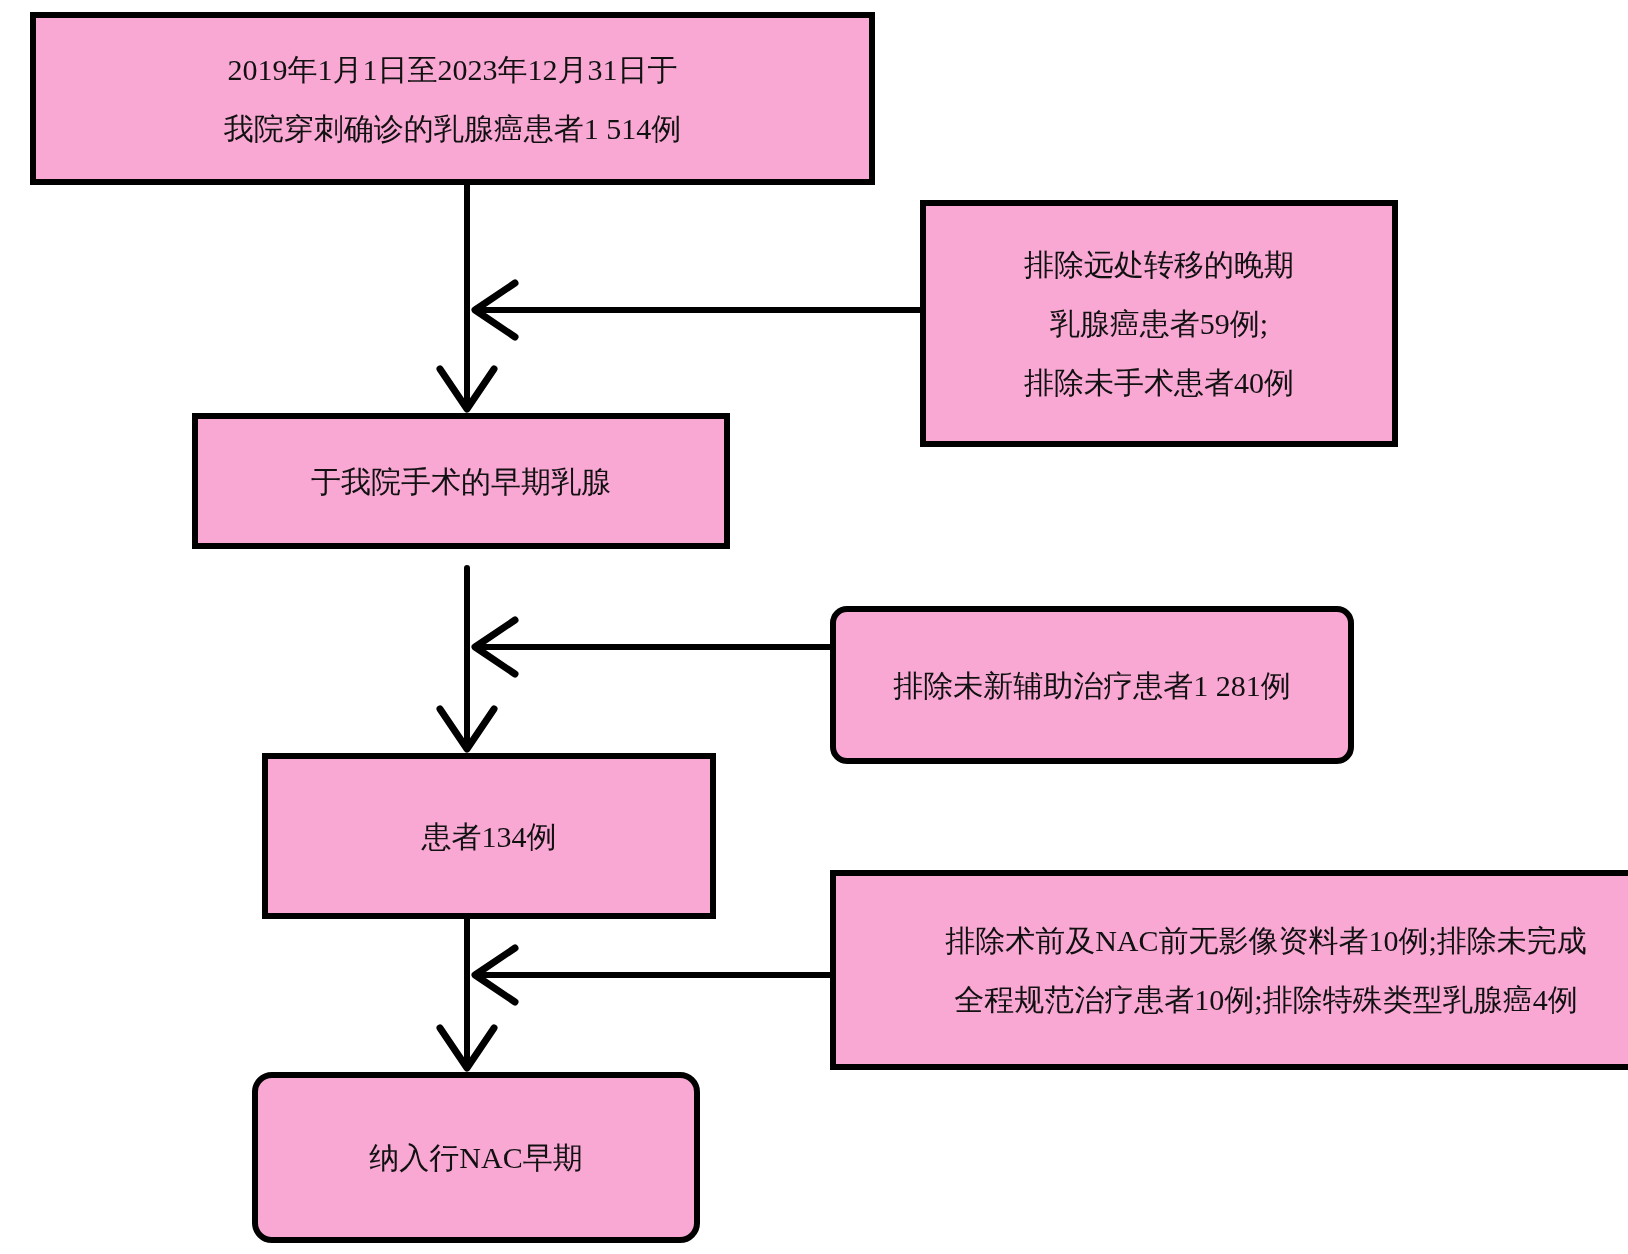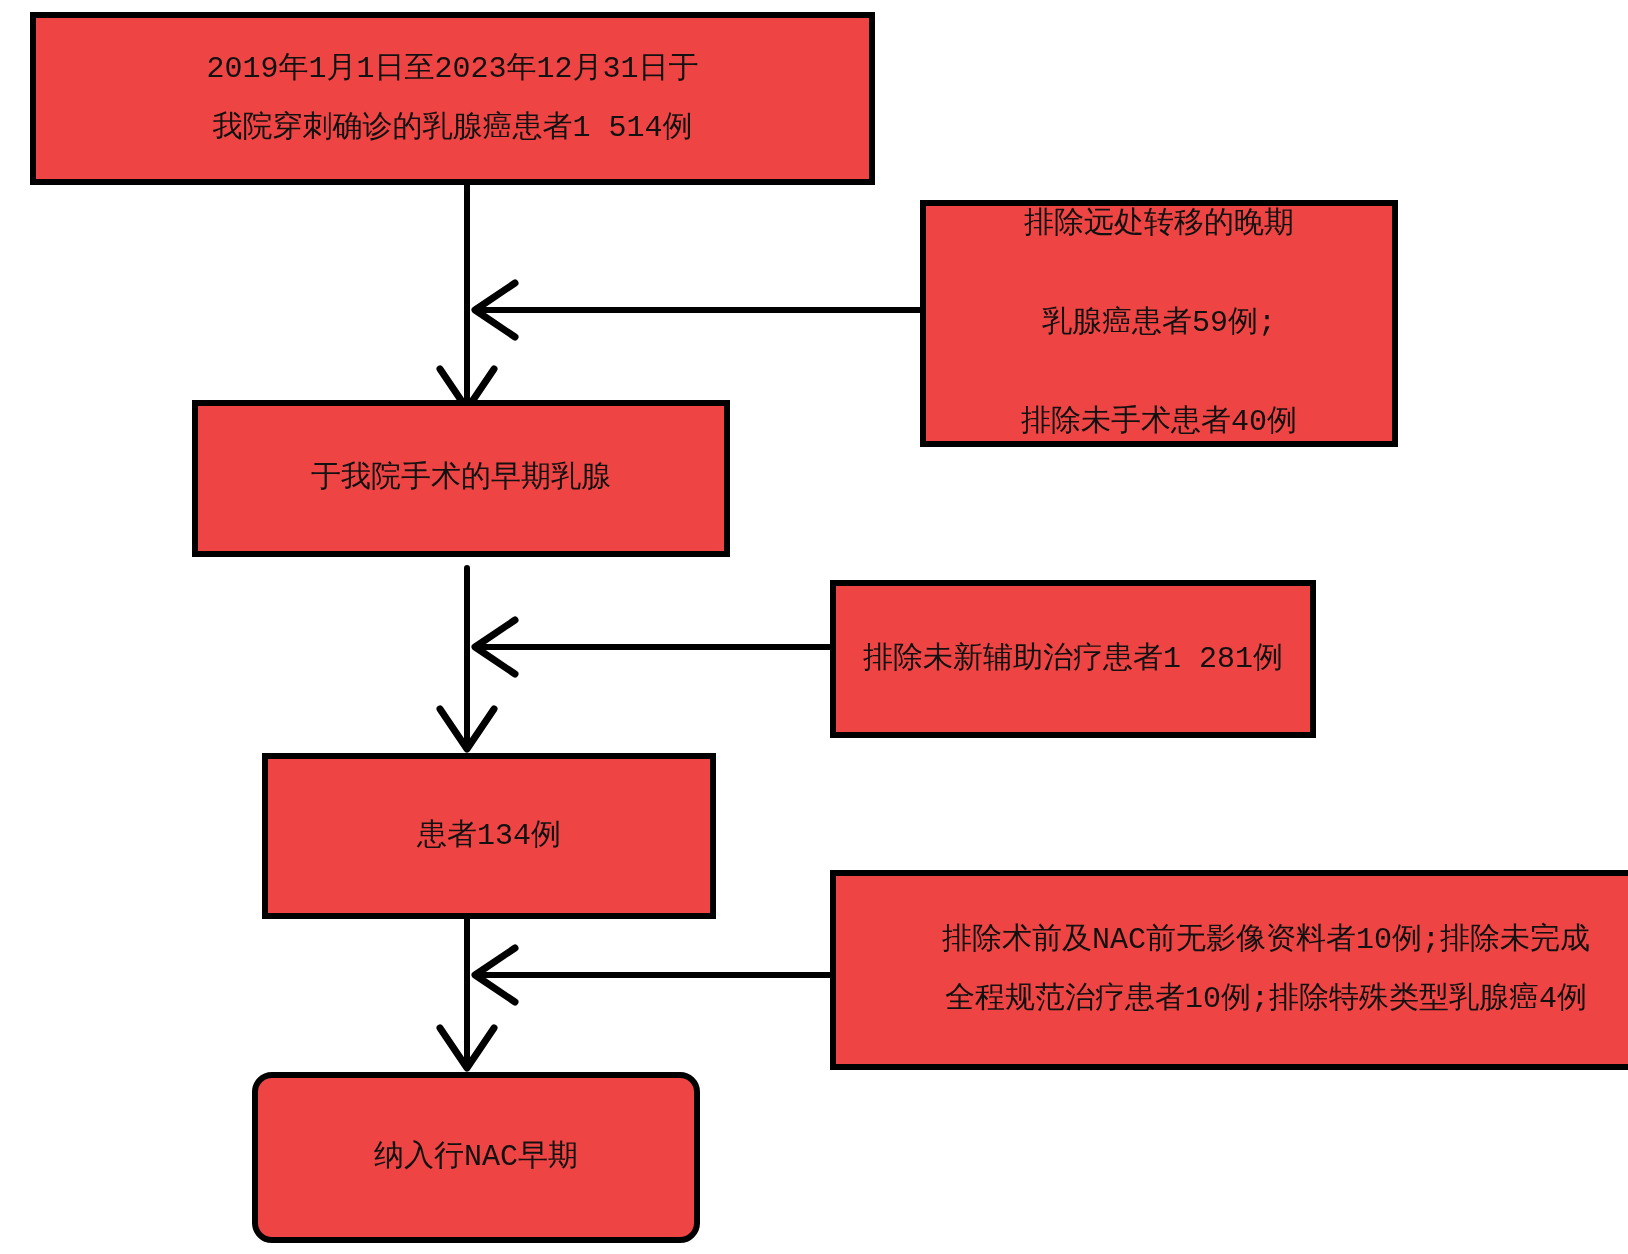--- a/index.html
+++ b/index.html
@@ -20,40 +20,39 @@
     position: absolute;
     left: 0;
     top: 0;
     width: 1628px;
     height: 1254px;
   }
   .box {
     position: absolute;
     box-sizing: border-box;
     border: 6px solid #000000;
-    background: #ef4444;
+    background: #f9a8d4;
     display: flex;
     flex-direction: column;
     justify-content: center;
     align-items: center;
-    font-family: Liberation Mono, monospace;
   }
   .line {
     font-size: 30px;
     line-height: 59px;
     white-space: nowrap;
   }
   
   .box-initial  { left: 30px;  top: 12px;   width: 845px; height: 173px; }
-  .box-surgery  { left: 192px; top: 400px;  width: 538px; height: 157px; }
+  .box-surgery  { left: 192px; top: 413px;  width: 538px; height: 136px; }
   .box-nac      { left: 262px; top: 753px;  width: 454px; height: 166px; }
   .box-final    { left: 252px; top: 1072px; width: 448px; height: 171px; border-radius: 20px; }
   
-  .box-excl1    { left: 920px; top: 200px;  width: 478px; height: 247px; gap: 40px; }
-  .box-excl2    { left: 830px; top: 580px;  width: 486px; height: 158px; }
+  .box-excl1    { left: 920px; top: 200px;  width: 478px; height: 247px; }
+  .box-excl2    { left: 830px; top: 606px;  width: 524px; height: 158px; border-radius: 17px; }
   .box-excl3    { left: 830px; top: 870px;  width: 872px; height: 200px; }
 </style>
 </head>
 <body>
 
 <div class="canvas">
 
   <svg class="arrow-layer" viewBox="0 0 1628 1254" xmlns="http://www.w3.org/2000/svg" fill="none" stroke-linecap="round" stroke-linejoin="round">
     <g stroke="#000000" fill="none">
 

